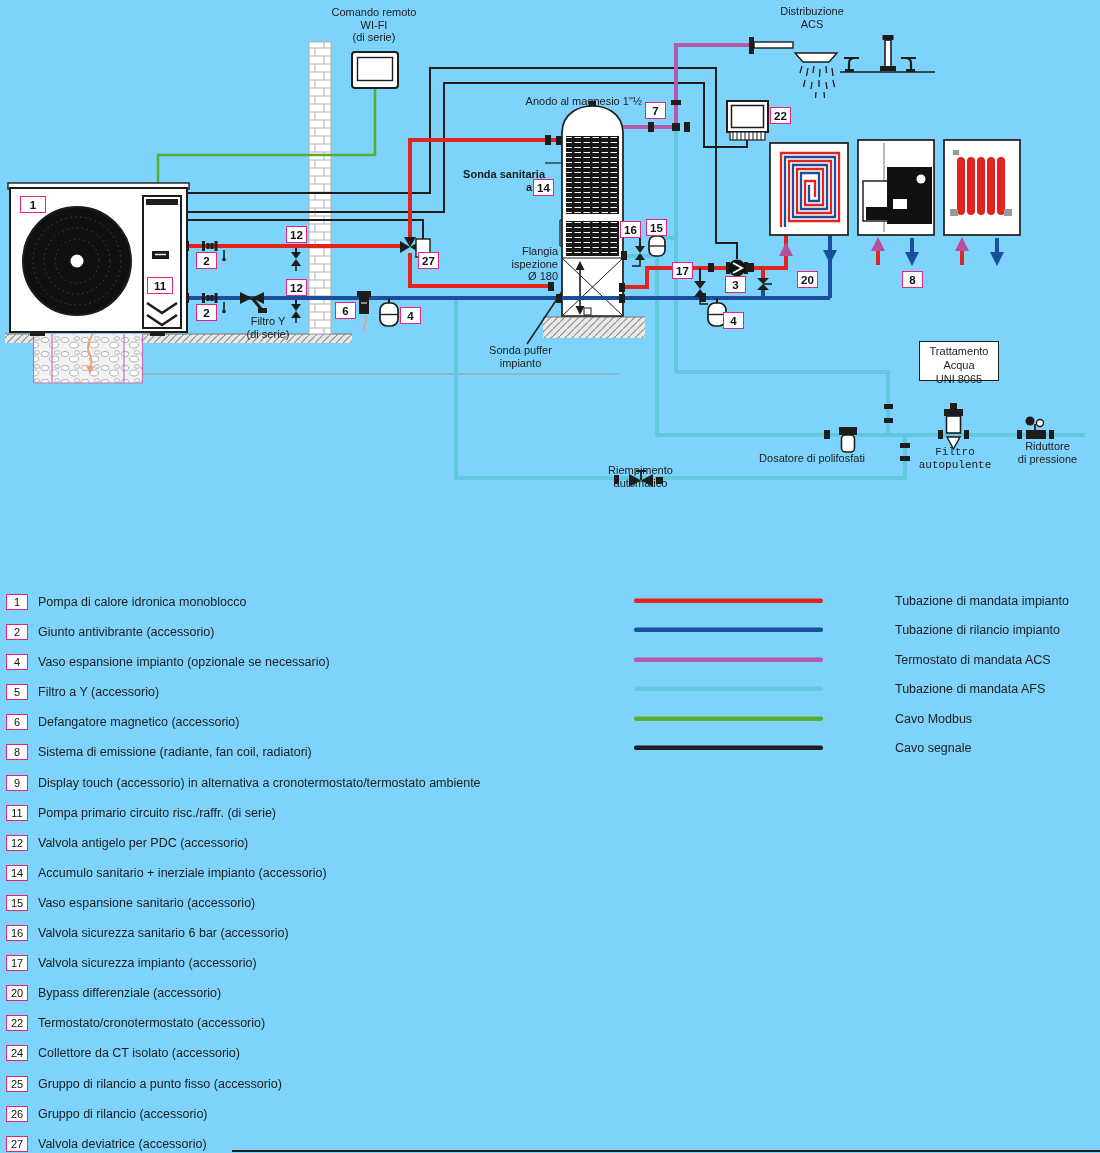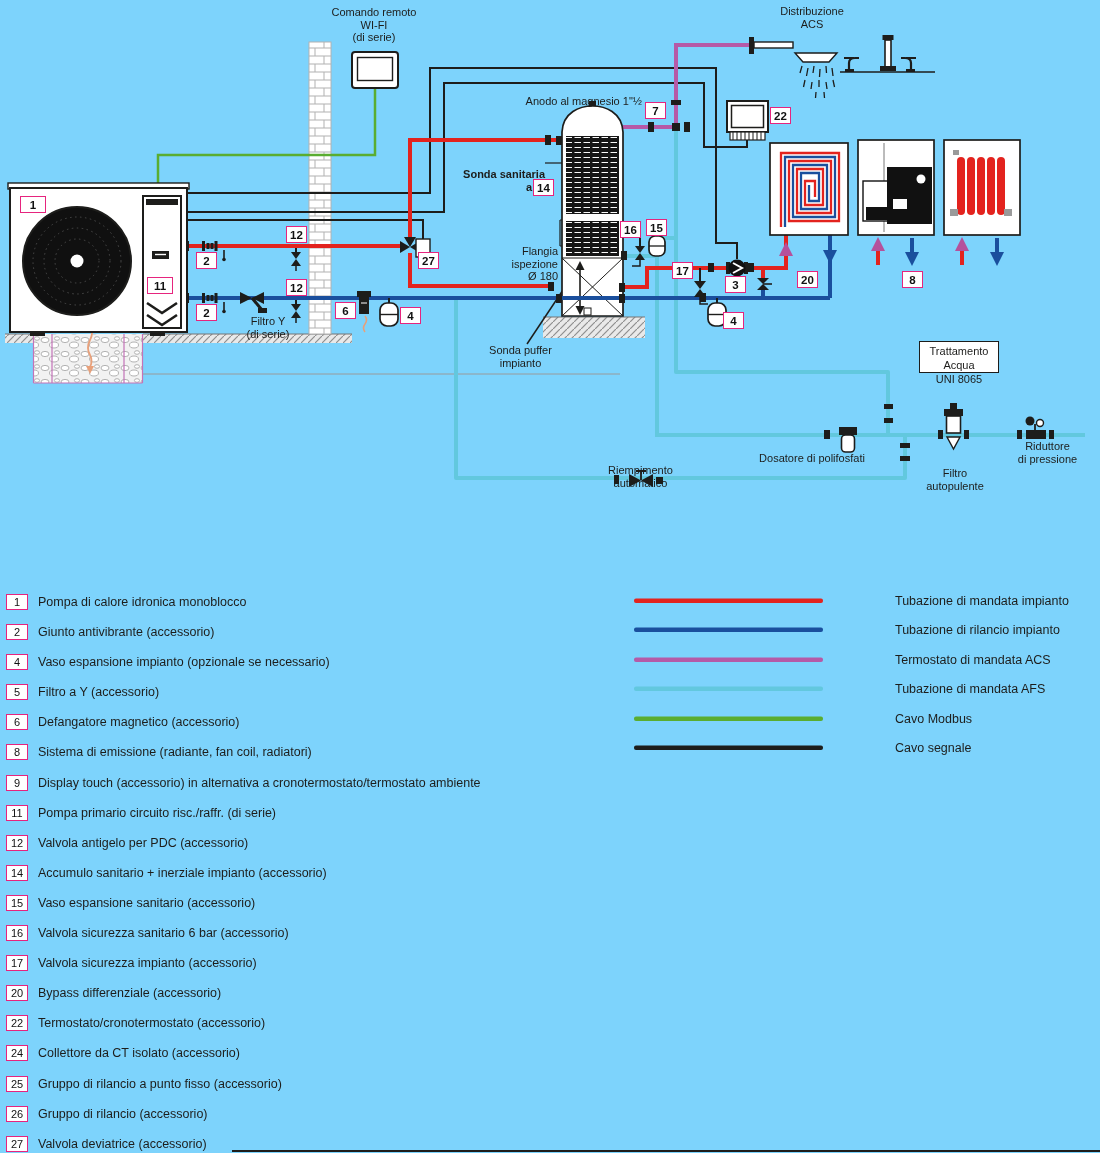--- a/index.html
+++ b/index.html
@@ -371,27 +371,27 @@
   <div class="lbl right" style="left:500px;top:95px;width:142px;">Anodo al magnesio 1"½</div>
   <div class="lbl right bold" style="left:455px;top:151px;width:90px;">Sonda sanitaria
 alta</div>
   <div class="lbl right" style="left:503px;top:205px;width:55px;margin-top:40px;">Flangia
 ispezione
 Ø 180</div>
   <div class="lbl" style="left:478px;top:344px;width:85px;">Sonda puffer
 impianto</div>
   <div class="lbl" style="left:233px;top:315px;width:70px;">Filtro Y
 (di serie)</div>
-  <div class="framebox" style="left:919px;top:341px;width:80px;height:32px;">Trattamento
+  <div class="framebox" style="left:919px;top:341px;width:80px;height:40px;">Trattamento
 Acqua
 UNI 8065</div>
   <div class="lbl" style="left:598px;top:441px;width:85px;margin-top:23px;">Riempimento
 automatico</div>
   <div class="lbl" style="left:748px;top:452px;width:128px;">Dosatore di polifosfati</div>
-  <div class="lbl" style="left:915px;top:467px;width:80px;">Filtro
+  <div class="lbl" style="left:915px;top:446px;width:80px;font-family:Liberation Mono, monospace;">Filtro
 autopulente</div>
   <div class="lbl" style="left:1000px;top:440px;width:95px;">Riduttore
 di pressione</div>
 
   <div class="tag" style="left:20px;top:196px;width:26px;">1</div>
   <div class="tag" style="left:147px;top:277px;width:26px;">11</div>
   <div class="tag" style="left:196px;top:252px;">2</div>
   <div class="tag" style="left:196px;top:304px;">2</div>
   <div class="tag" style="left:286px;top:226px;">12</div>
   <div class="tag" style="left:286px;top:279px;">12</div>

